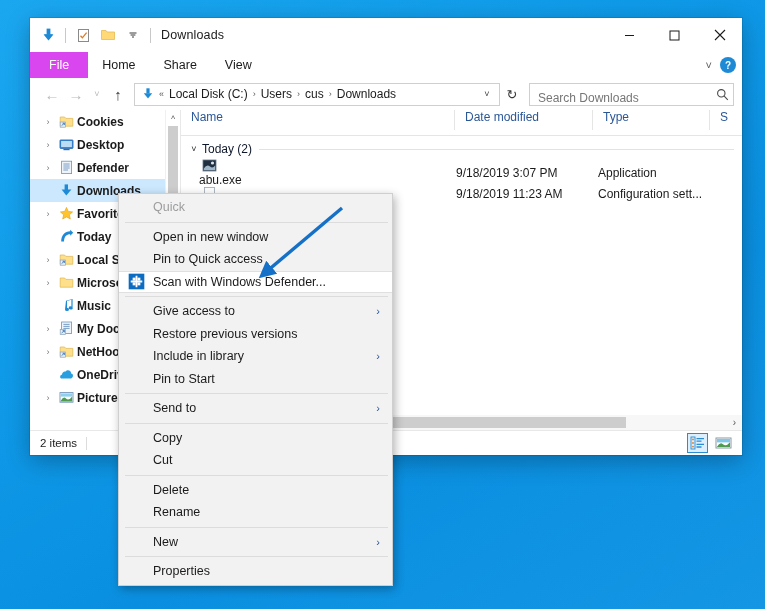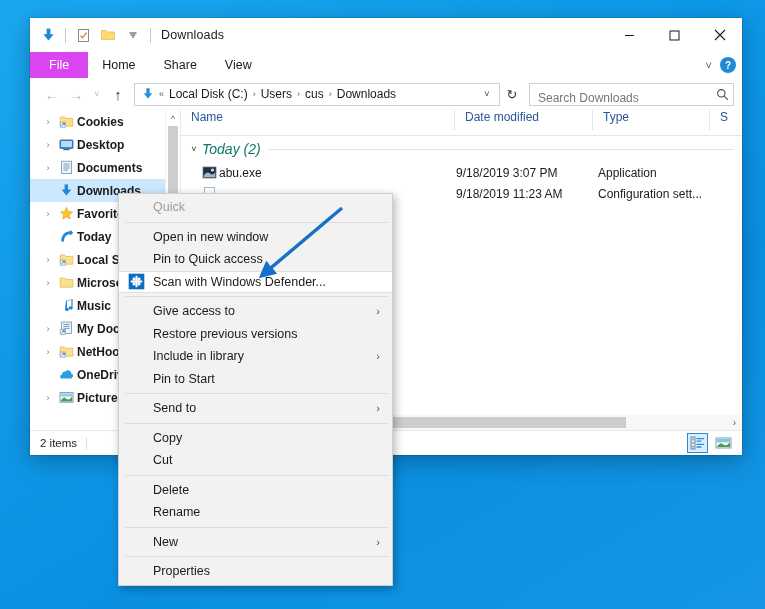--- a/index.html
+++ b/index.html
@@ -157,24 +157,24 @@
   .col:first-child { border-left: none; }
   .sort-chev {
     position: absolute; top: -7px; left: 50%; margin-left: -20px;
     color: #767676; font-size: 9px;
   }
   .listarea { flex: 1; position: relative; overflow: hidden; }
   .group-hdr {
     height: 26px; display: flex; align-items: center; padding-left: 5px;
   }
   .group-chev { width: 16px; color: #1b1b1b; font-size: 9px; text-align: center; }
-  .group-lbl { font-size: 14px; color: #0f766e; padding-right: 7px; white-space: nowrap; font-style: italic; }
+  .group-lbl { font-size: 12px; color: #0f172a; padding-right: 7px; white-space: nowrap; }
   .group-rule { flex: 1; height: 1px; background: #e2e2e2; margin-right: 8px; }
   .frow { height: 21px; display: flex; align-items: center; }
-  .fname { display: flex; align-items: flex-end; width: 275px; padding-left: 18px; }
+  .fname { display: flex; align-items: flex-start; width: 275px; padding-left: 18px; flex-direction: column; }
   .fico { width: 20px; flex: none; display: flex; align-items: center; justify-content: center; }
   .ftxt { font-size: 12px; color: #1b1b1b; }
   .fdate { width: 142px; font-size: 12px; color: #1b1b1b; }
   .ftype { width: 142px; font-size: 12px; color: #1b1b1b; white-space: nowrap; overflow: hidden; }
 
   
   .hscroll {
     position: absolute; left: 0; right: 0; bottom: 0; height: 15px;
     background: #f7f7f7; display: flex; align-items: center;
   }
@@ -360,21 +360,21 @@
             <span class="tree-lbl">Desktop</span>
           </div>
           <div class="tree-item">
             <span class="tw">›</span>
             <span class="tree-ico">
               <svg width="15" height="15" viewBox="0 0 15 15">
                 <rect x="2.6" y="1.2" width="10" height="12.4" fill="#eef4fa" stroke="#6f93b8" stroke-width=".8"></rect>
                 <path d="M4.4 4 L10.6 4 M4.4 6 L10.6 6 M4.4 8 L10.6 8 M4.4 10 L9 10" stroke="#5a88b5" stroke-width=".8"></path>
               </svg>
             </span>
-            <span class="tree-lbl">Documents</span>
+            <span class="tree-lbl">Defender</span>
           </div>
           <div class="tree-item sel">
             <span class="tw"></span>
             <span class="tree-ico">
               <svg width="15" height="15" viewBox="0 0 15 15">
                 <rect x="5.6" y="1.4" width="3.4" height="5.6" fill="#1e8ad6"></rect>
                 <path d="M2.6 6.6 L12.4 6.6 L7.3 12.6 Z" fill="#1e8ad6"></path>
               </svg>
             </span>
             <span class="tree-lbl">Downloads</span>

